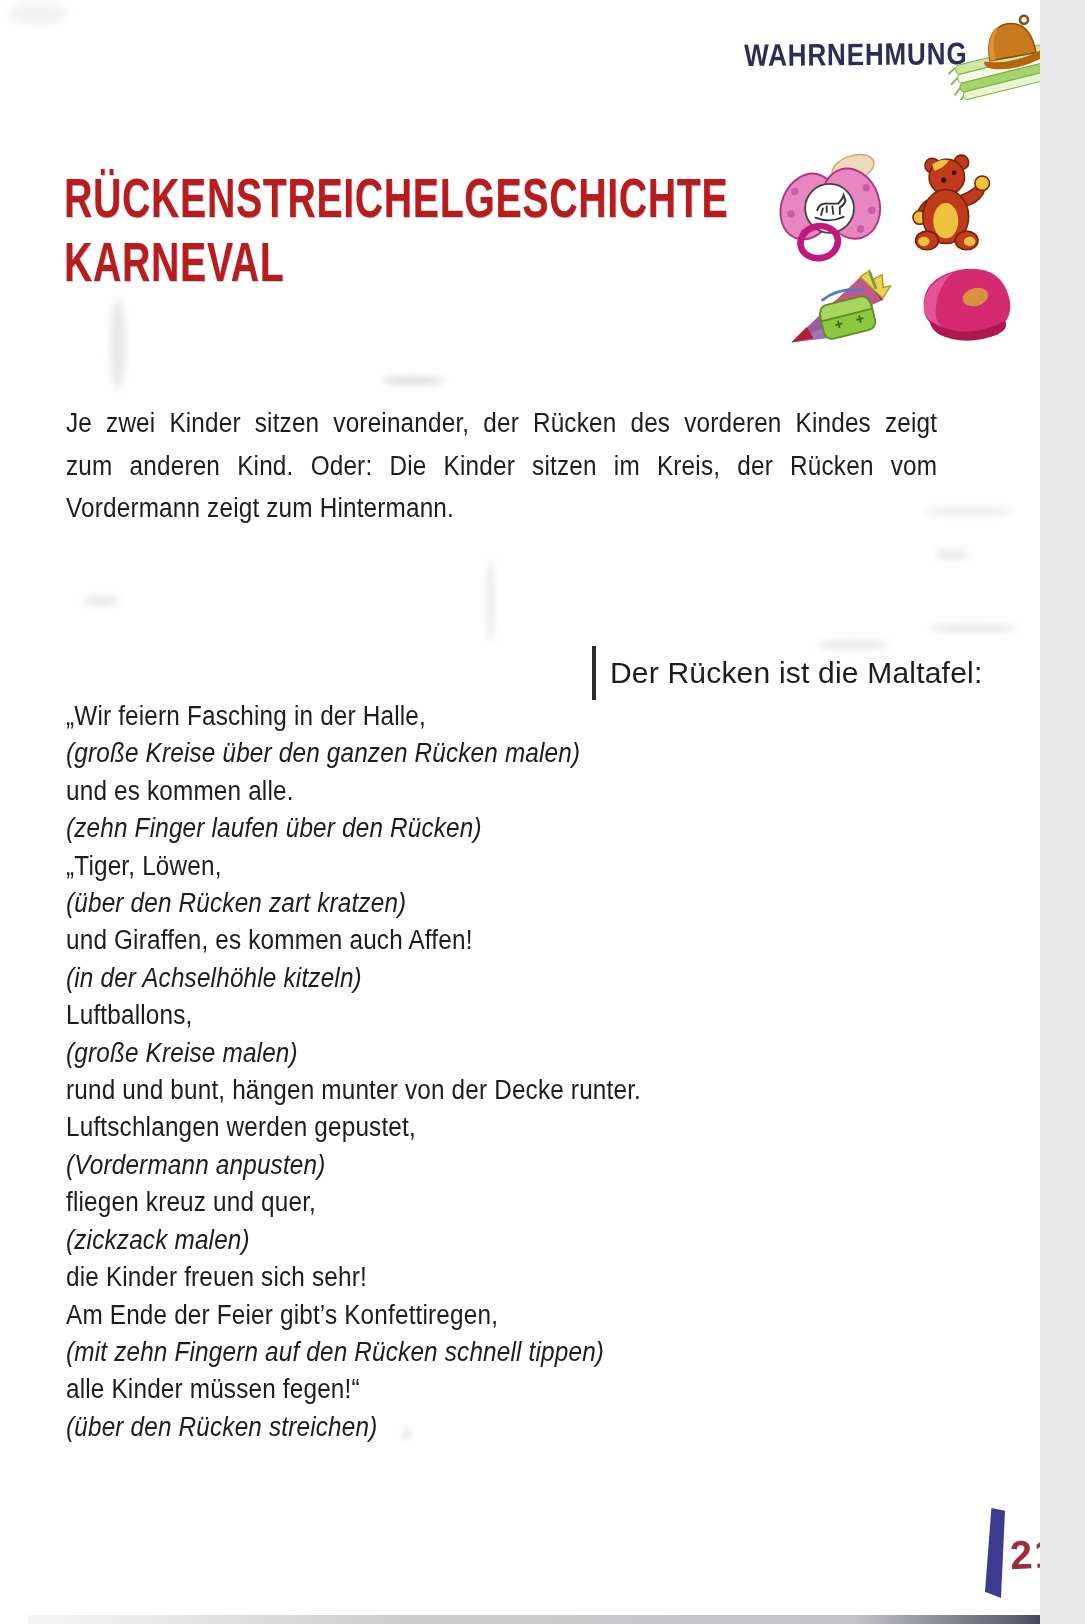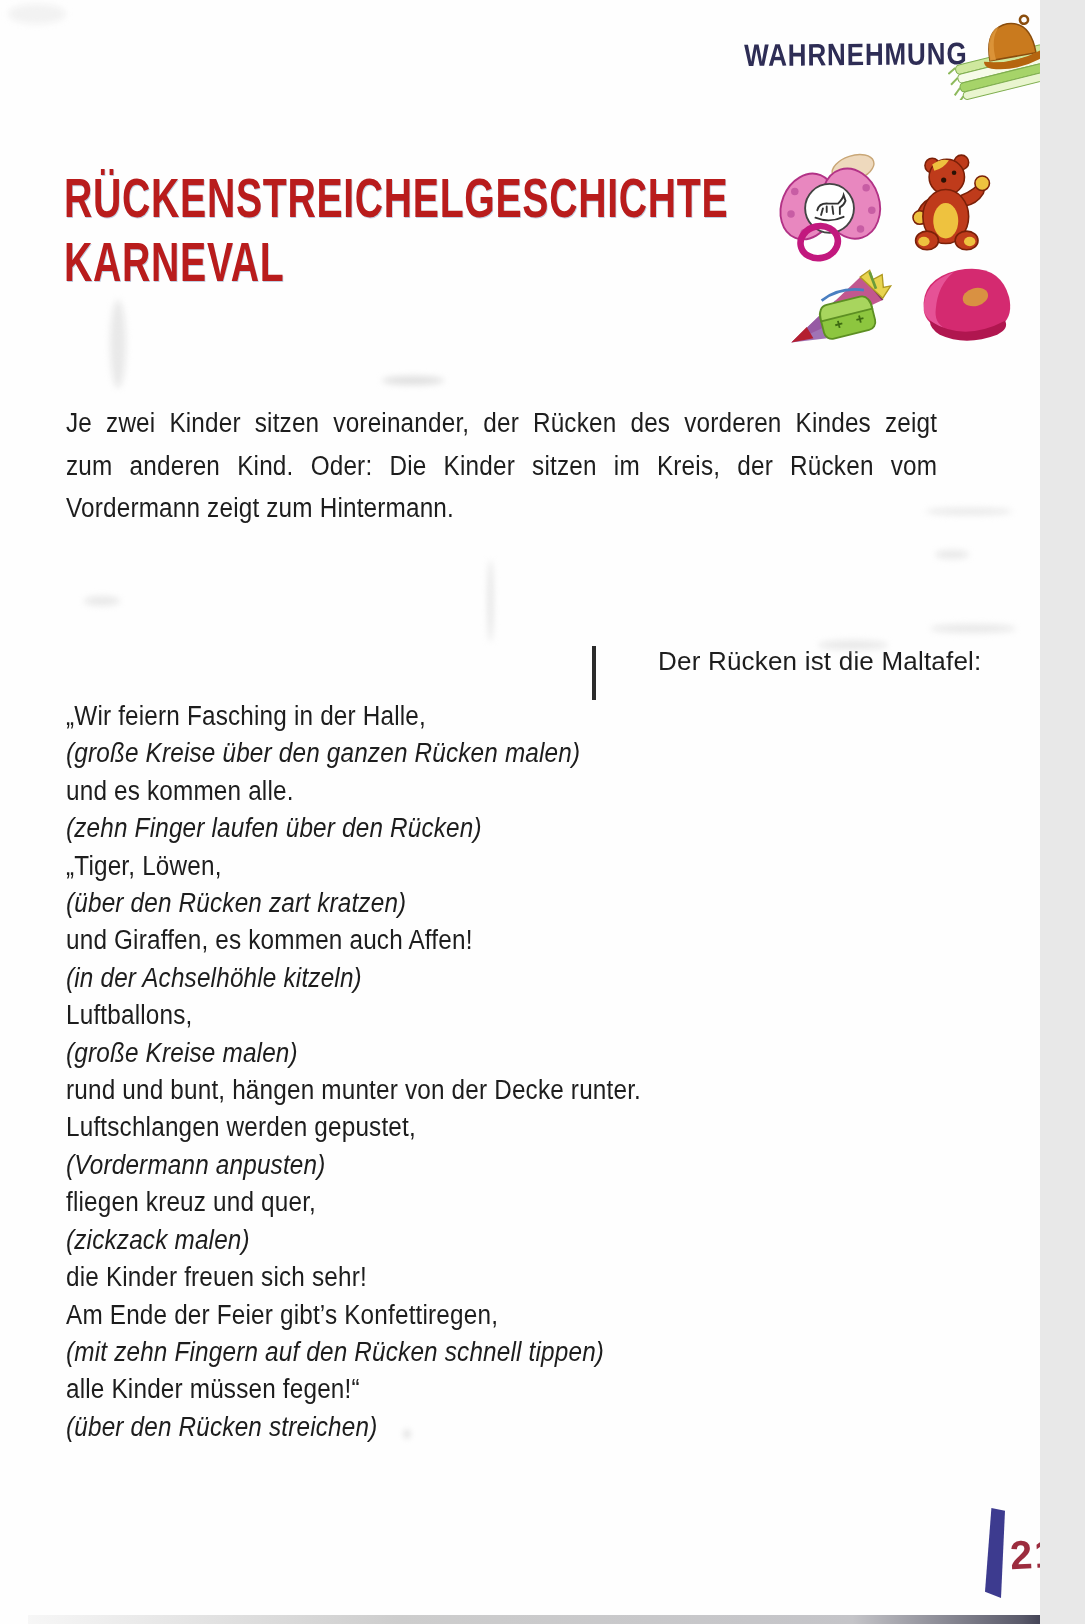--- a/index.html
+++ b/index.html
@@ -41,21 +41,21 @@
     font-size:27px; line-height:42.5px;
     transform:scaleX(.9); transform-origin:left top;
     letter-spacing:.2px;
   }
   .intro-line { text-align-last:justify; white-space:normal; }
   .intro-line:last-child { text-align-last:left; }
 
   
   .lead-in {
     position:absolute; left:592px; top:646px;
-    display:flex; font-size:26px; letter-spacing:.2px;gap:48px;
+    display:flex; align-items:center; font-size:30px; letter-spacing:.2px;
   }
   .lead-bar { width:4px; height:54px; background:#2b2b2b; margin-right:14px; }
 
   
   .poem {
     position:absolute; left:66px; top:698px;
     font-size:27px; line-height:37.4px; letter-spacing:.2px;
     transform:scaleX(.9); transform-origin:left top;
     white-space:nowrap;
   }

